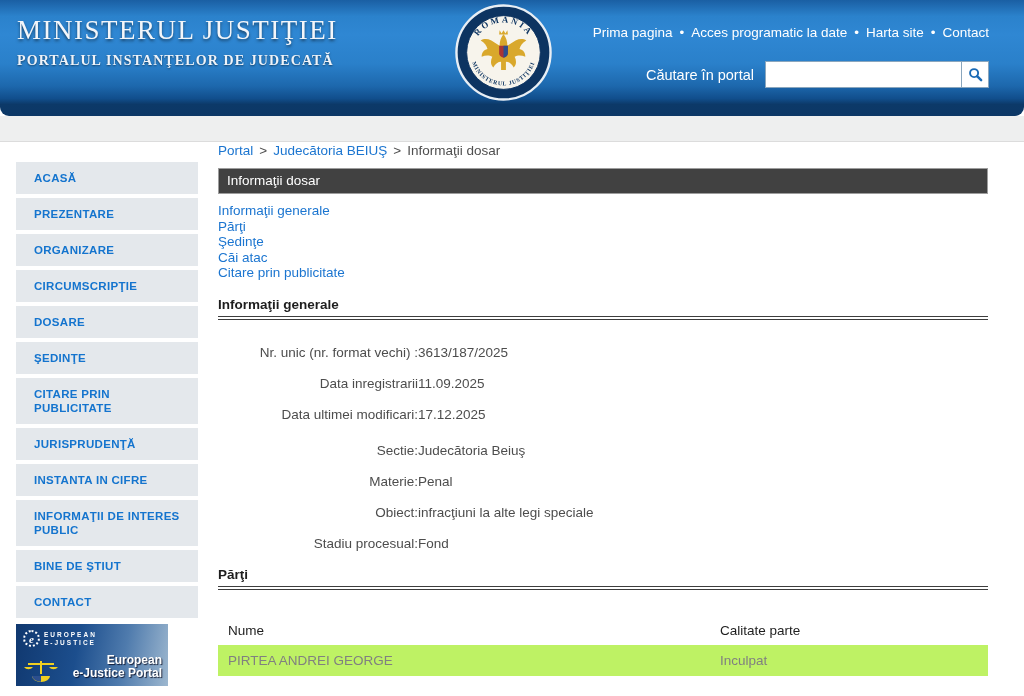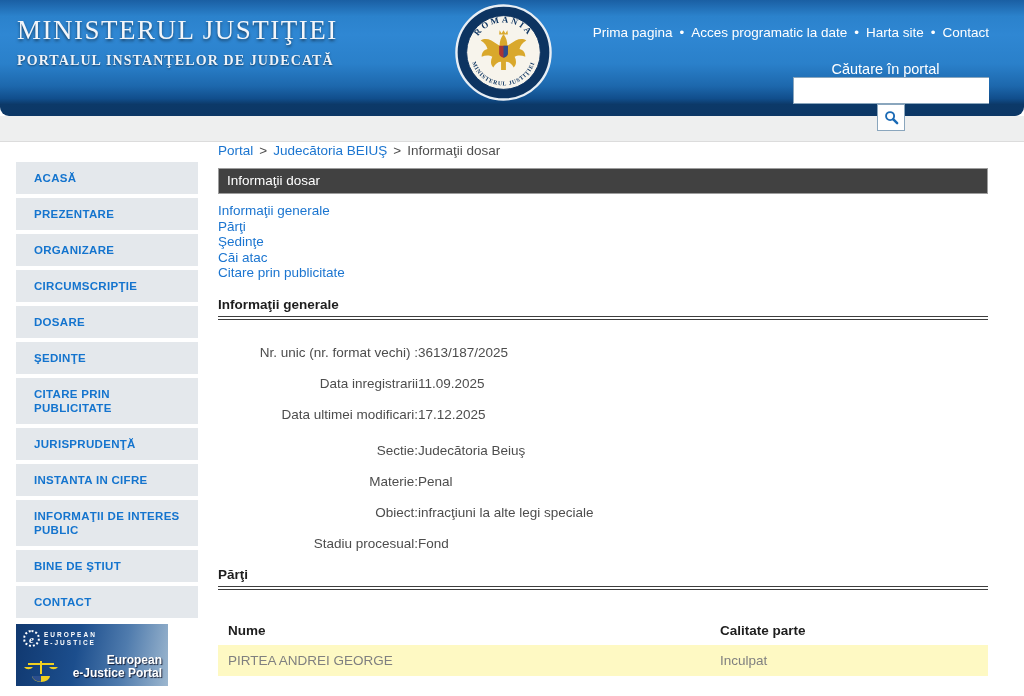--- a/index.html
+++ b/index.html
@@ -34,21 +34,21 @@
   }
   .seal { position:absolute; left:455px; top:4px; width:97px; height:97px; z-index:5; }
 
   .top-links {
     position:absolute; top:25px; right:35px;
     font-size:13.5px; color:#fff; white-space:nowrap;text-align:right;
   }
   .top-links a { color:#fff; text-decoration:none; }
   .sep { margin:0 7px; color:#fff; }
 
-  .search-row { position:absolute; top:61px; right:35px; display:flex; align-items:center;flex-direction:column; }
+  .search-row { position:absolute; top:61px; right:35px; display:flex; align-items:center; }
   .search-label { color:#fff; font-size:14.5px; margin-right:11px; }
   .search-input {
     width:196px; height:27px; border:1px solid #8aa6bd; border-right:none;
     background:#fff; padding:0 5px; font-size:13px; outline:none;
   }
   .search-btn {
     width:28px; height:27px; background:#fff; border:1px solid #8aa6bd;
     display:flex; align-items:center; justify-content:center; cursor:pointer;
   }
 
@@ -109,24 +109,24 @@
 
   .fields { margin-top:25px;text-align:right; }
   .field-row { display:flex; font-size:13.5px; color:#4d4d4d; margin-bottom:16px; }
   .field-row:nth-child(4) { margin-top:21px; }
   .field-label { width:200px; flex:none; }
 
   .parties-head { margin-top:8px; }
 
   .party-table { margin-top:26px; width:100%; border-collapse:collapse; font-size:13.5px; }
   .party-table th {
-    text-align:left; font-weight:bold; color:#1e1e1e; padding:7px 10px;
+    text-align:left; font-weight:normal; color:#1e1e1e; padding:7px 10px;
   }
   .party-table th:first-child, .party-table td:first-child { width:492px; }
-  .party-table tbody tr { background:#fef9c3; }
+  .party-table tbody tr { background:#bef264; }
   .party-table td { padding:8px 10px; color:#808080; }
 </style>
 </head>
 <body>
 
 <div class="header">
   <div class="brand">
     <div class="brand-title">MINISTERUL JUSTIŢIEI</div>
     <div class="brand-sub">PORTALUL INSTANŢELOR DE JUDECATĂ</div>
   </div>

